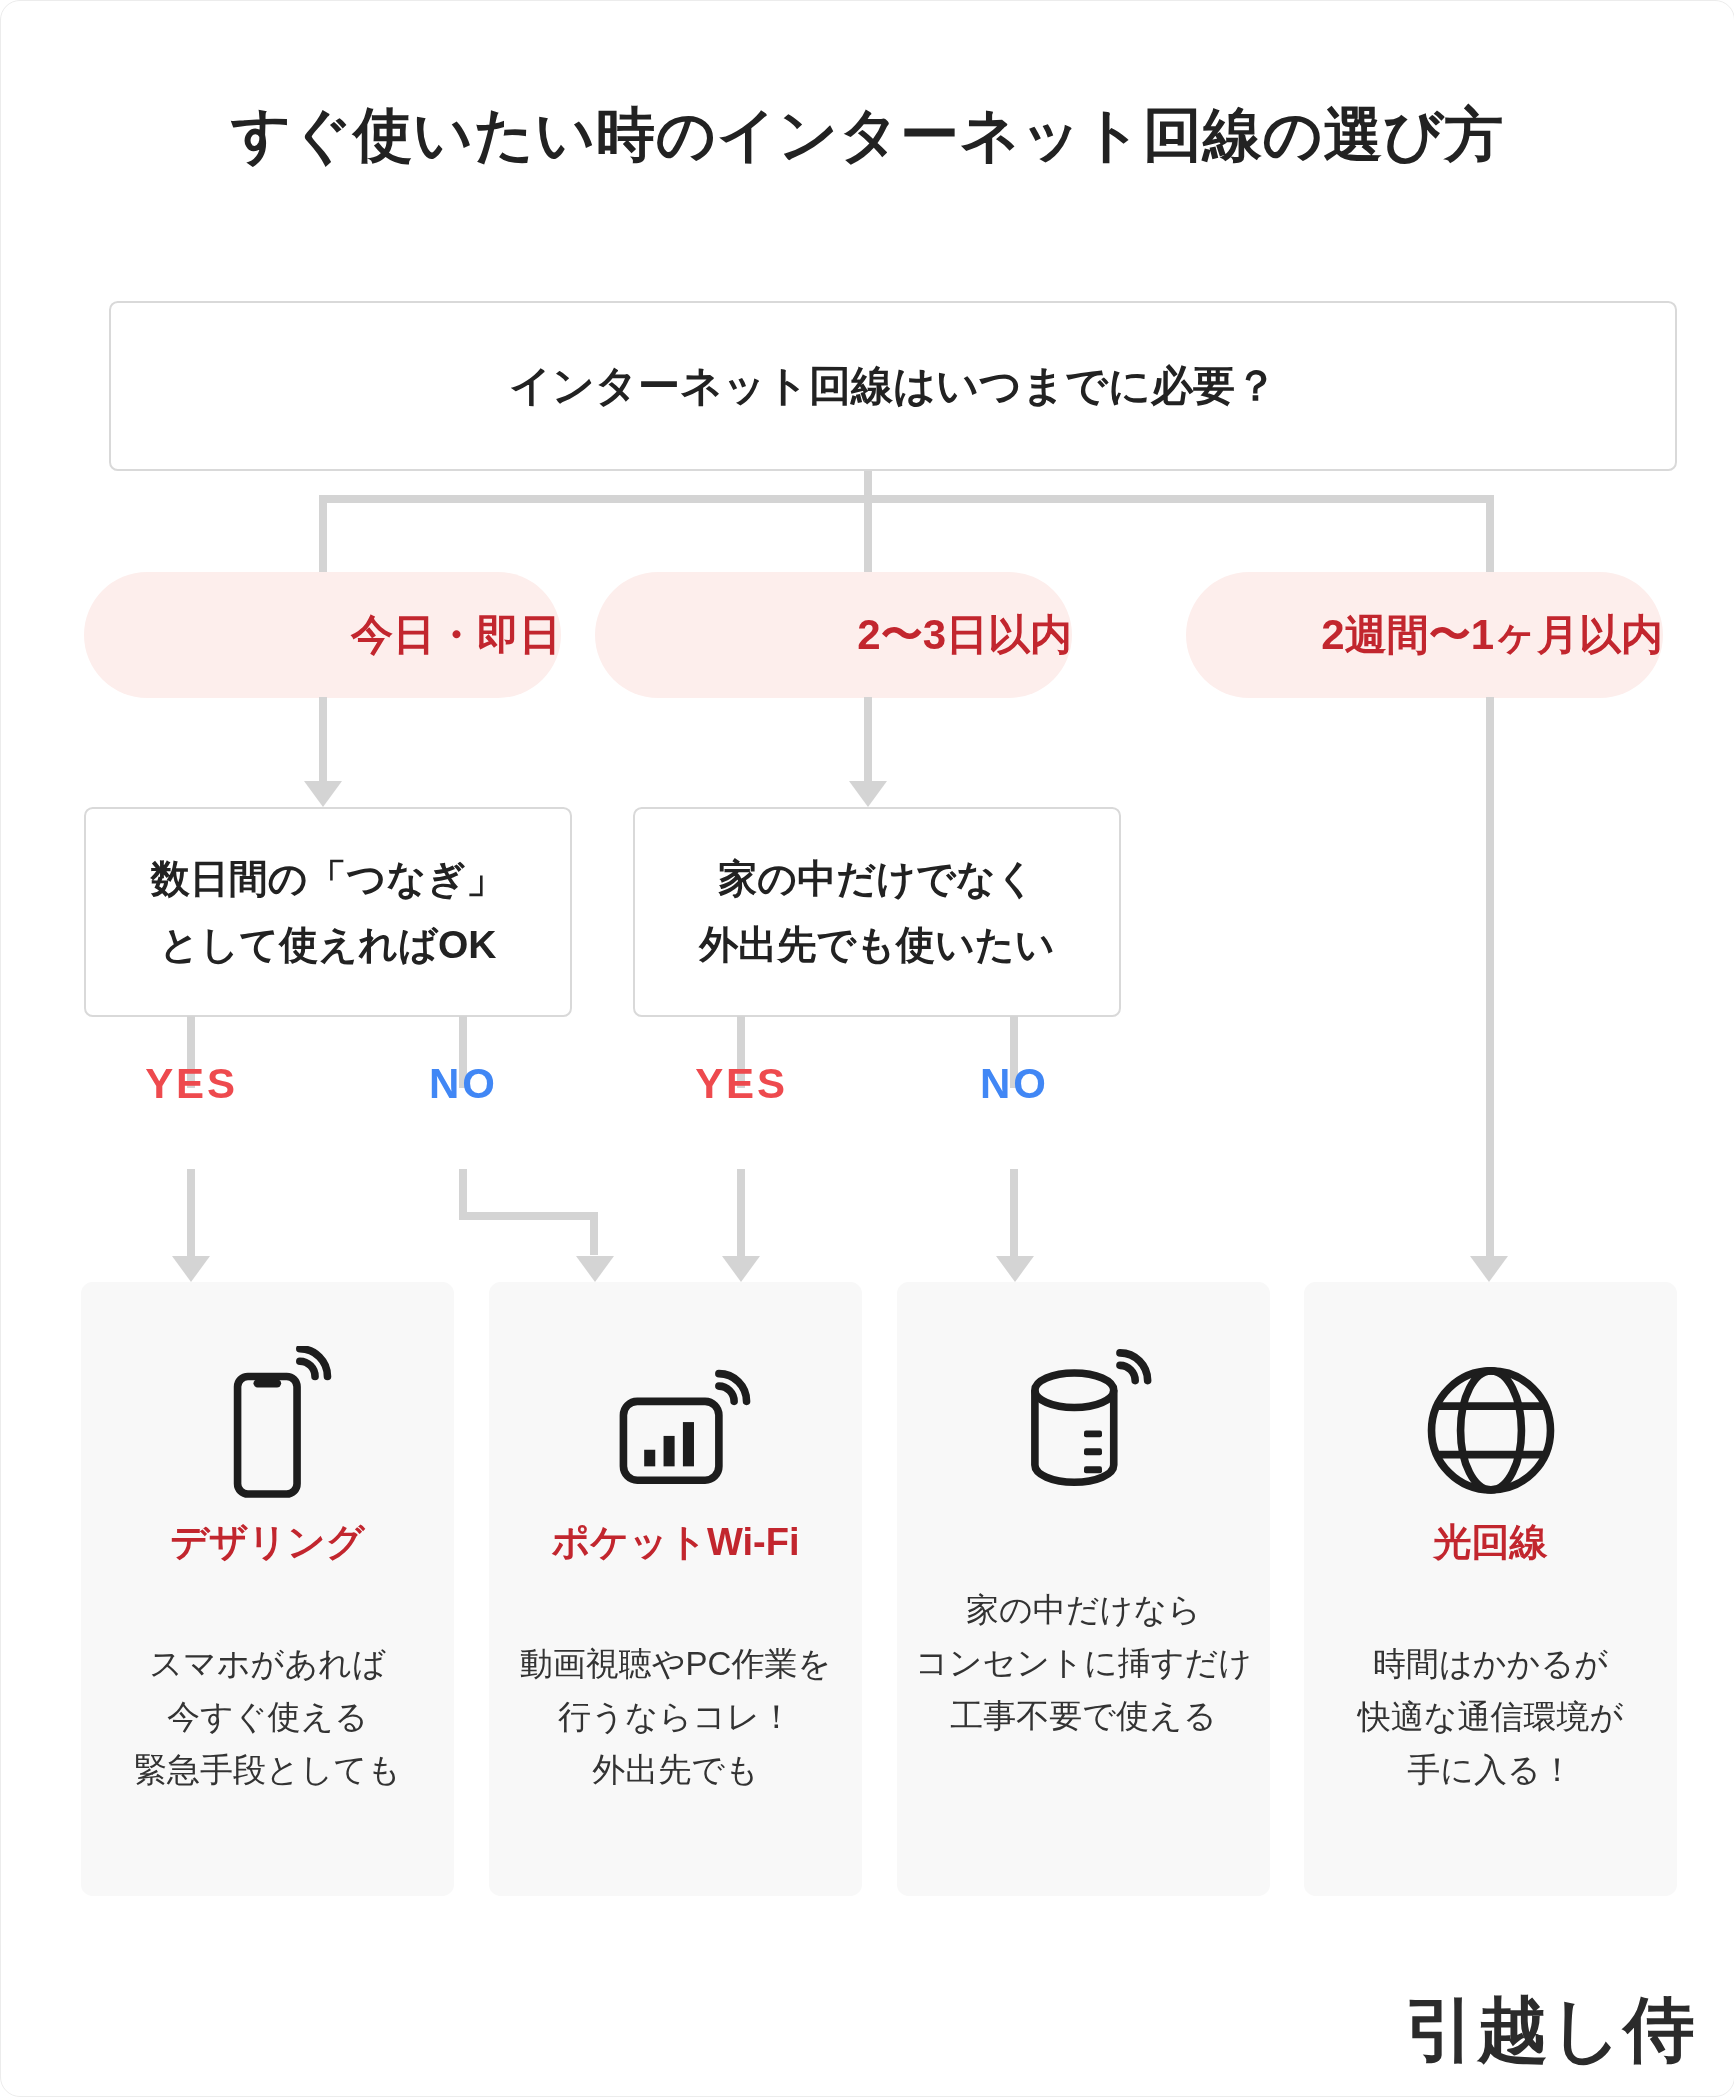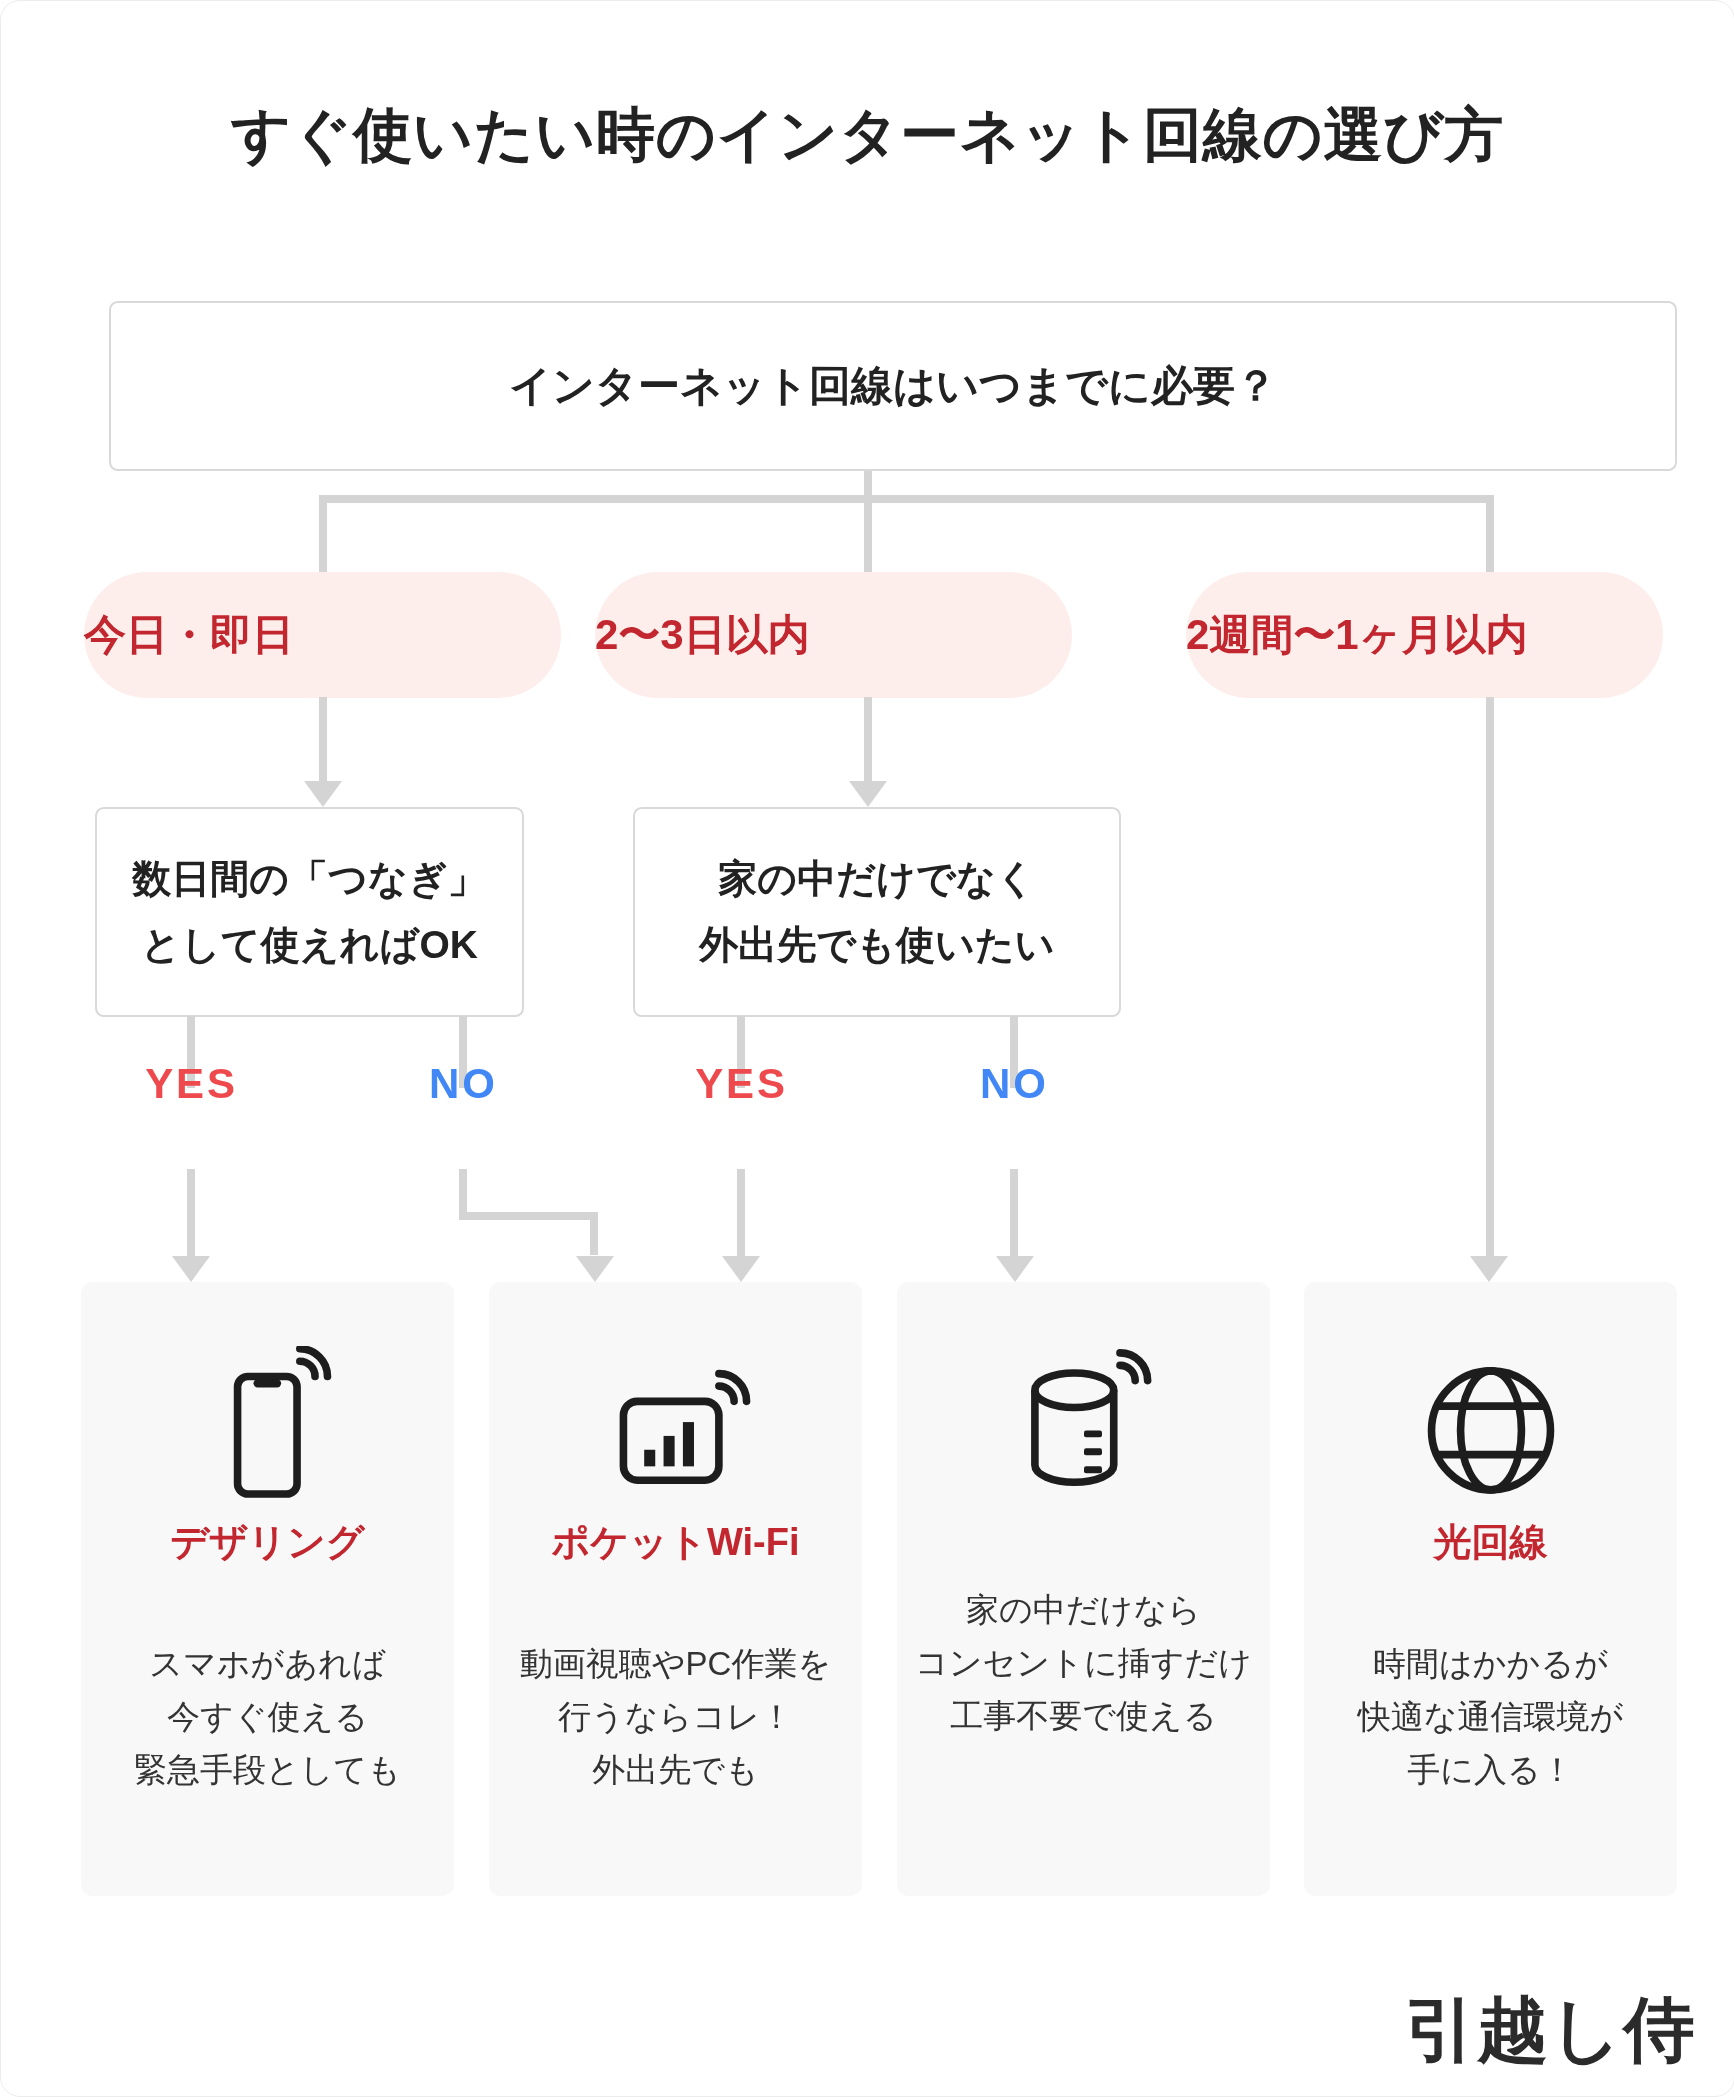--- a/index.html
+++ b/index.html
@@ -15,31 +15,31 @@
         border:2.2px solid var(--border-gray,#d9d9d9);border-radius:8.7px;box-sizing:border-box;
         display:flex;align-items:center;justify-content:center;
         font-size:42px;font-weight:700;color:var(--text-dark,#222);background:#fff;margin-left:25px;}
 
   .line{position:absolute;background:var(--line-gray,#d4d4d4);}
   .arrow{position:absolute;width:0;height:0;
          border-left:19px solid transparent;border-right:19px solid transparent;
          border-top:26px solid var(--line-gray,#d4d4d4);}
 
   .pill{position:absolute;top:571px;height:126px;border-radius:64px;
-        background:var(--pill-bg,#fdeeec);display:flex;align-items:center;justify-content:flex-start;
+        background:var(--pill-bg,#fdeeec);display:flex;align-items:center;justify-content:flex-end;
         font-size:42px;font-weight:700;color:var(--accent-red,#c2262e);}
   .pill1{left:83px;width:477px;}
   .pill2{left:594px;width:477px;}
   .pill3{left:1185px;width:477px;}
 
   .dbox{position:absolute;top:806px;height:210px;
         border:2.2px solid var(--border-gray,#d9d9d9);border-radius:8.7px;box-sizing:border-box;
         display:flex;flex-direction:column;align-items:center;justify-content:center;
         font-size:39px;font-weight:700;color:var(--text-dark,#222);line-height:66px;background:#fff;}
-  .dbox1{left:94px;width:429px;}
+  .dbox1{left:83px;width:488px;}
   .dbox2{left:632px;width:488px;}
 
   .branch-label{position:absolute;top:1052px;width:159px;height:61px;text-align:center;
                 font-size:42px;font-weight:800;letter-spacing:2.9px;line-height:61px;}
   .yes{color:var(--yes-red,#ee4a4e);}
   .no{color:var(--no-blue,#4187f5);}
 
   .card{position:absolute;top:1281px;width:373px;height:614px;border-radius:11.6px;
         background:var(--card-bg,#f8f8f8);text-align:center;}
   .card1{left:80px;}.card2{left:488px;}.card3{left:896px;}.card4{left:1303px;}

